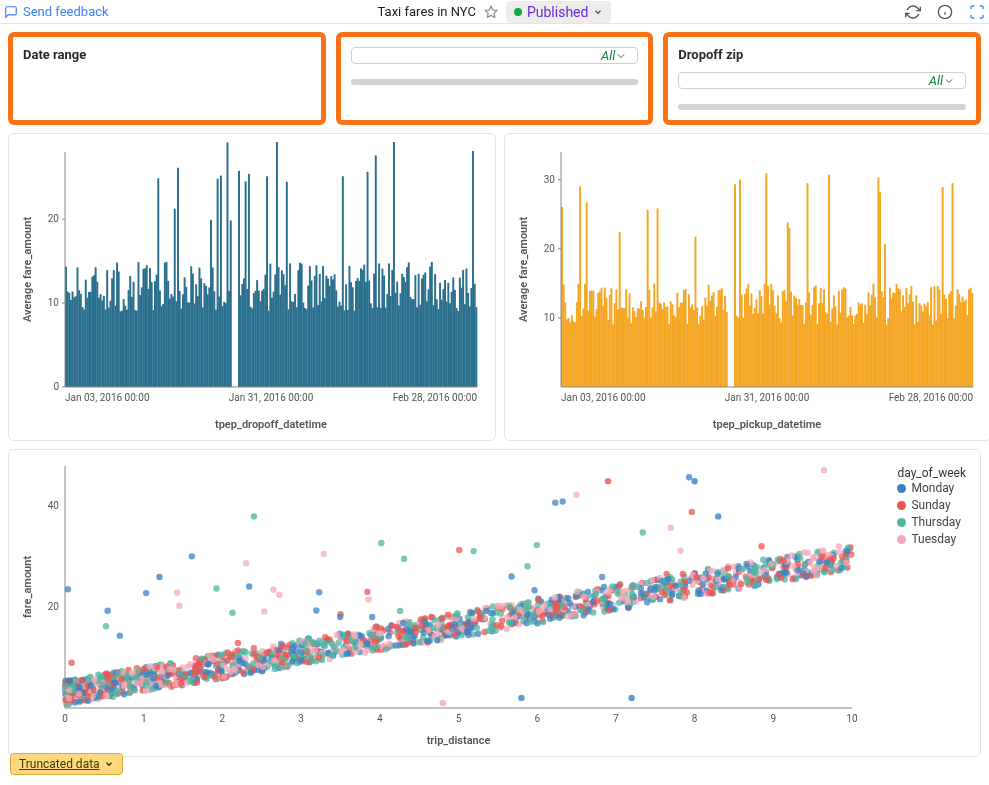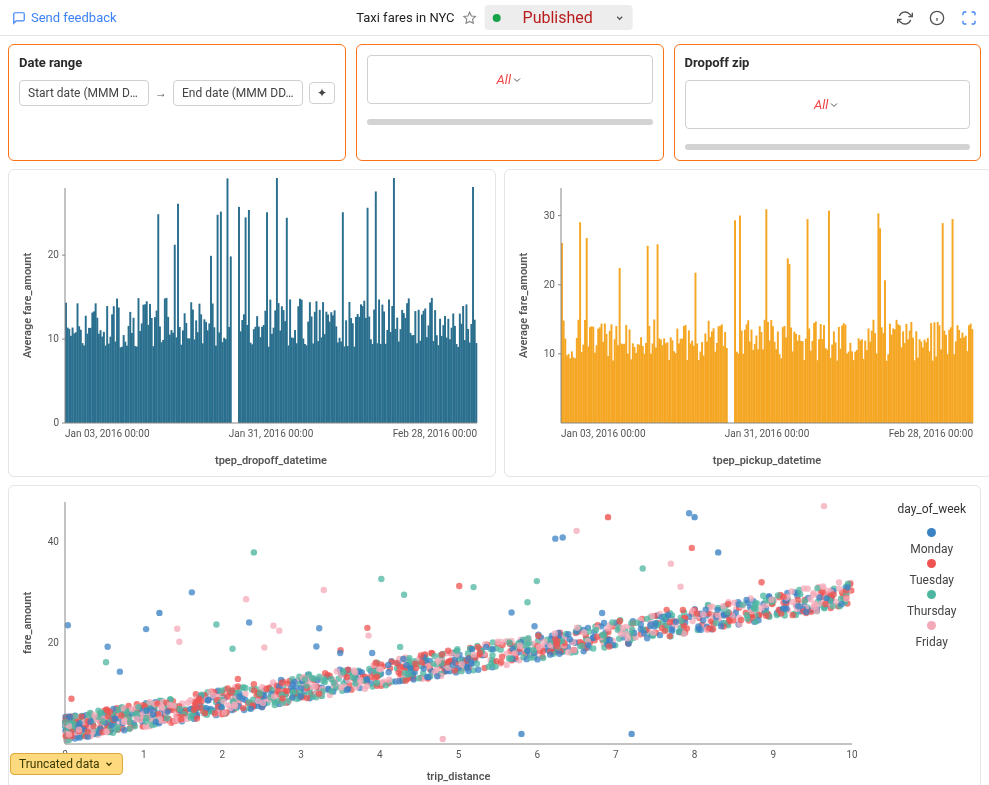--- a/index.html
+++ b/index.html
@@ -10,23 +10,23 @@
     color: #1e1e1e;
     width: 989px;
     height: 785px;
     overflow: hidden;
   }
 
   .topbar {
     display: flex;
     align-items: center;
     justify-content: space-between;
-    padding: 6px 12px;
+    padding: 6px 4px;
     border-bottom: 1px solid #e5e5e5;
-    height: 36px;
+    height: 24px;
   }
   .topbar-left { display: flex; align-items: center; gap: 6px; }
   .feedback-link {
     color: #3b82f6;
     font-size: 13px;
     display: flex;
     align-items: center;
     gap: 5px;
     cursor: pointer;
   }
@@ -36,40 +36,40 @@
     gap: 8px;
     position: absolute;
     left: 50%;
     transform: translateX(-50%);
   }
   .page-title { font-size: 13px; font-weight: 400; }
   .star-icon { color: #888; }
   .status-pill {
     display: inline-flex;
     align-items: center;
-    gap: 22px;
+    gap: 5px;
     background: #ededed;
     border-radius: 4px;
     padding: 3px 8px;
-    font-size: 16px;
-    color: #b91c1c;
+    font-size: 14px;
+    color: #6d28d9;
   }
   .status-dot { width: 8px; height: 8px; border-radius: 50%; background: #16a34a; }
   .chevron { color: #555; font-size: 10px; }
   .topbar-right { display: flex; align-items: center; gap: 16px; color: #555; }
   .topbar-right svg, .topbar-right span { cursor: pointer; }
 
   .filters-row {
     display: flex;
     gap: 10px;
     padding: 8px;
   }
   .filter-card {
     flex: 1;
-    border: 1px solid #f97316;
+    border: 5px solid #f97316;
     border-radius: 6px;
     padding: 10px;
     display: flex;
     flex-direction: column;
     gap: 10px;
   }
   .filter-label { font-size: 13px; font-weight: 700; color: #2a2a2a; }
   .date-input-row { display: flex; align-items: center; gap: 6px; }
   .date-input {
     flex: 1;
@@ -89,27 +89,27 @@
     border: 1px solid #d0d0d0;
     border-radius: 4px;
     padding: 3px 7px;
     font-size: 12px;
     color: #444;
     background: #fff;
   }
   .select-row {
     display: flex;
     align-items: center;
-    justify-content: center;
+    justify-content: flex-end;
     border: 1px solid #d0d0d0;
     border-radius: 4px;
-    padding: 16px 10px;
+    padding: 0 10px;
     font-size: 13px;
     font-style: italic;
-    color: #ef4444;
+    color: #15803d;
     cursor: pointer;
     background: #fff;
   }
   .loading-bar {
     height: 6px;
     background: #d3d3d3;
     border-radius: 3px;
     margin-top: 5px;
   }
 
@@ -136,38 +136,39 @@
     border-radius: 6px;
     padding: 8px;
     position: relative;
   }
   .legend {
     position: absolute;
     right: 14px;
     top: 16px;
     font-size: 12px;
   }
-  .legend-title { font-weight: 400; margin-bottom: 12px; color: #333; font-size: 12px; }
-  .legend-item { display: flex; align-items: center; gap: 5px; margin-bottom: 3px; color: #444; flex-direction: column; }
+  .legend-title { font-weight: 400; margin-bottom: 1px; color: #333; font-size: 12px; }
+  .legend-item { display: flex; align-items: center; gap: 5px; margin-bottom: 3px; color: #444; }
   .legend-dot { width: 9px; height: 9px; border-radius: 50%; }
 
   .truncated-badge {
     position: fixed;
     left: 10px;
     bottom: 10px;
     background: #ffd97d;
     border: 1px solid #d9a93b;
     border-radius: 4px;
     padding: 3px 8px;
     font-size: 12px;
     display: flex;
     align-items: center;
     gap: 4px;
     color: #3a3a00;
     cursor: pointer;
+    text-decoration: underline;
   }
 </style>
 </head>
 <body>
 
 <div class="topbar">
   <div class="topbar-left">
     <span class="feedback-link">
       <svg width="14" height="14" viewBox="0 0 24 24" fill="none" stroke="#3b82f6" stroke-width="2">
           <path d="M21 15a2 2 0 0 1-2 2H7l-4 4V5a2 2 0 0 1 2-2h14a2 2 0 0 1 2 2z"></path>
@@ -201,26 +202,20 @@
       </svg>
     <svg width="16" height="16" viewBox="0 0 24 24" fill="none" stroke="#3b82f6" stroke-width="2">
         <path d="M8 3H5a2 2 0 0 0-2 2v3m18 0V5a2 2 0 0 0-2-2h-3m0 18h3a2 2 0 0 0 2-2v-3M3 16v3a2 2 0 0 0 2 2h3"></path>
       </svg>
   </div>
 </div>
 
 <div class="filters-row">
   <div class="filter-card">
     <div class="filter-label">Date range</div>
-    <div class="date-input-row">
-      <div class="date-input">Start date (MMM DD,…</div>
-      <span class="arrow-between">→</span>
-      <div class="date-input">End date (MMM DD, …</div>
-      <div class="sparkle">✦</div>
-    </div>
   </div>
   <div class="filter-card">
     <div class="select-row">
       <span>All</span>
       <svg width="12" height="12" viewBox="0 0 24 24" fill="none" stroke="#555" stroke-width="2">
           <polyline points="6 9 12 15 18 9"></polyline>
         </svg>
     </div>
     <div class="loading-bar"></div>
   </div>
@@ -2394,29 +2389,29 @@
       <text class="ylabel-rot" x="14" y="129" text-anchor="middle" transform="rotate(-90 14 129)" font-weight="600">fare_amount</text>
     </svg>
   <div class="legend">
     <div class="legend-title">day_of_week</div>
     <div class="legend-item">
         <span class="legend-dot" style="background:#3b82c4"></span>
         <span>Monday</span>
       </div>
     <div class="legend-item">
         <span class="legend-dot" style="background:#ef5350"></span>
-        <span>Tuesday</span>
+        <span>Sunday</span>
       </div>
     <div class="legend-item">
         <span class="legend-dot" style="background:#4db6a0"></span>
         <span>Thursday</span>
       </div>
     <div class="legend-item">
         <span class="legend-dot" style="background:#f4a9b8"></span>
-        <span>Friday</span>
+        <span>Tuesday</span>
       </div>
   </div>
 </div>
 
 <div class="truncated-badge">
   <span>Truncated data</span>
   <svg width="10" height="10" viewBox="0 0 24 24" fill="none" stroke="#3a3a00" stroke-width="3">
       <polyline points="6 9 12 15 18 9"></polyline>
     </svg>
 </div>

